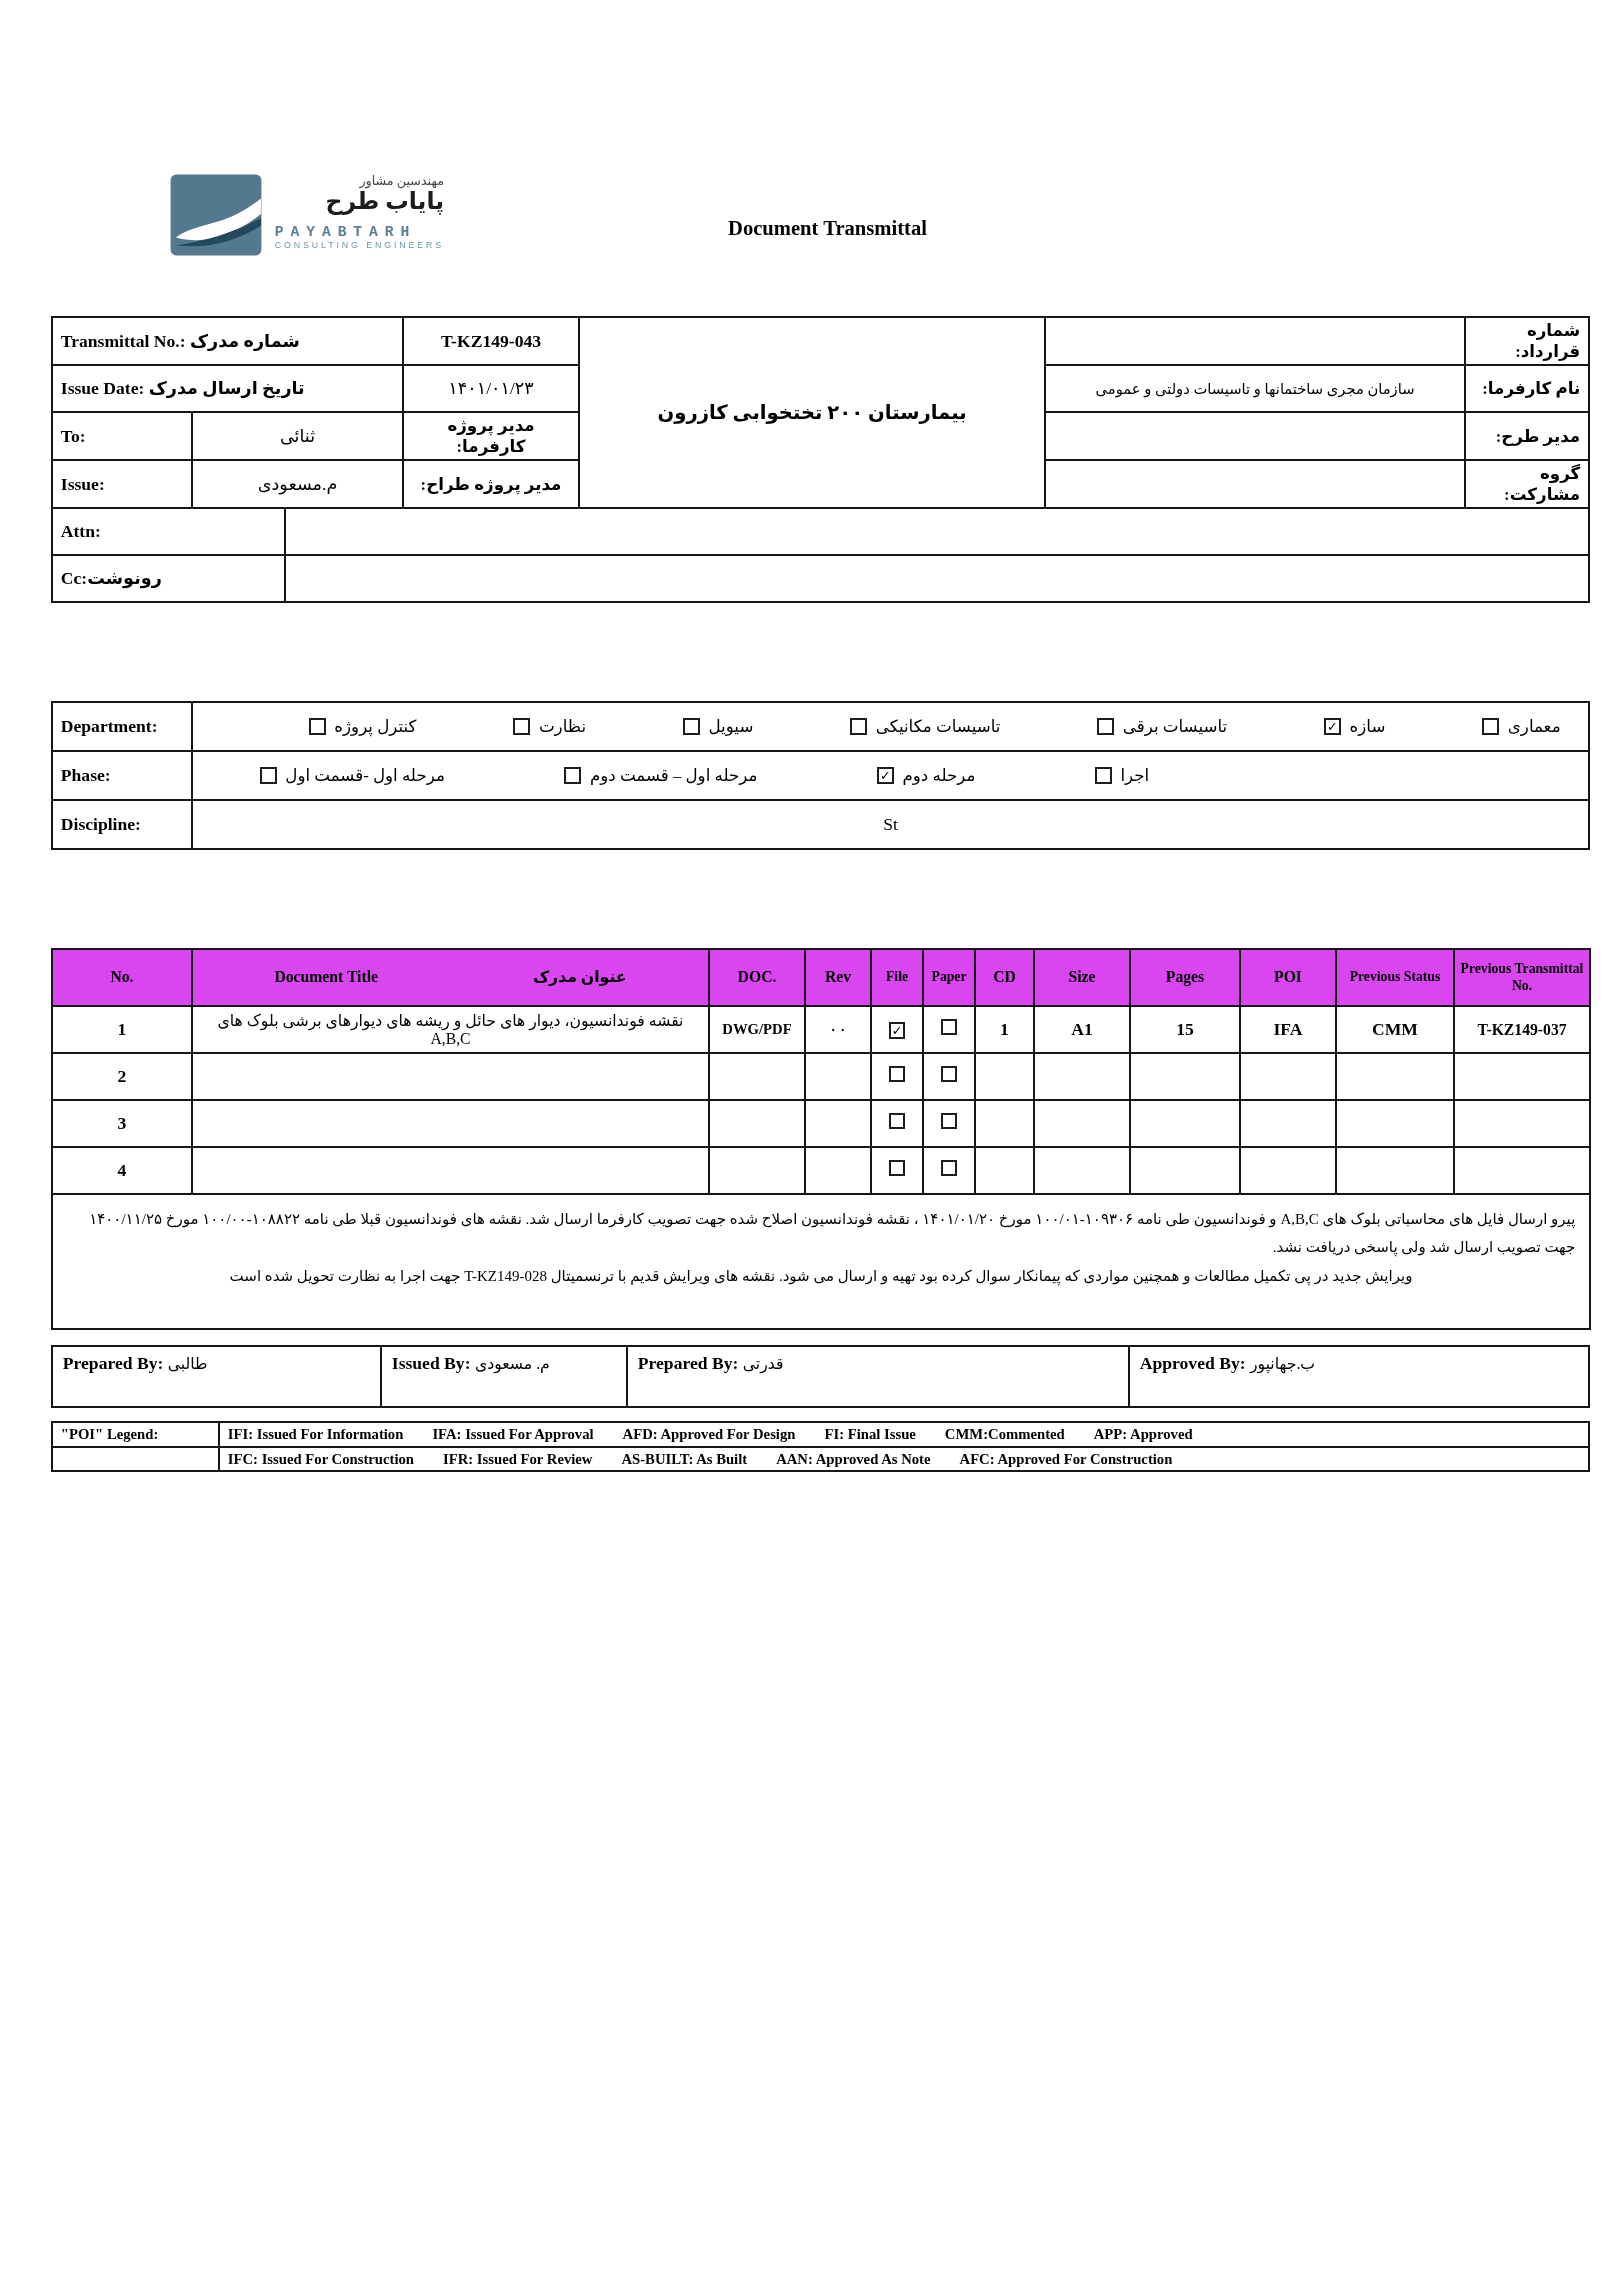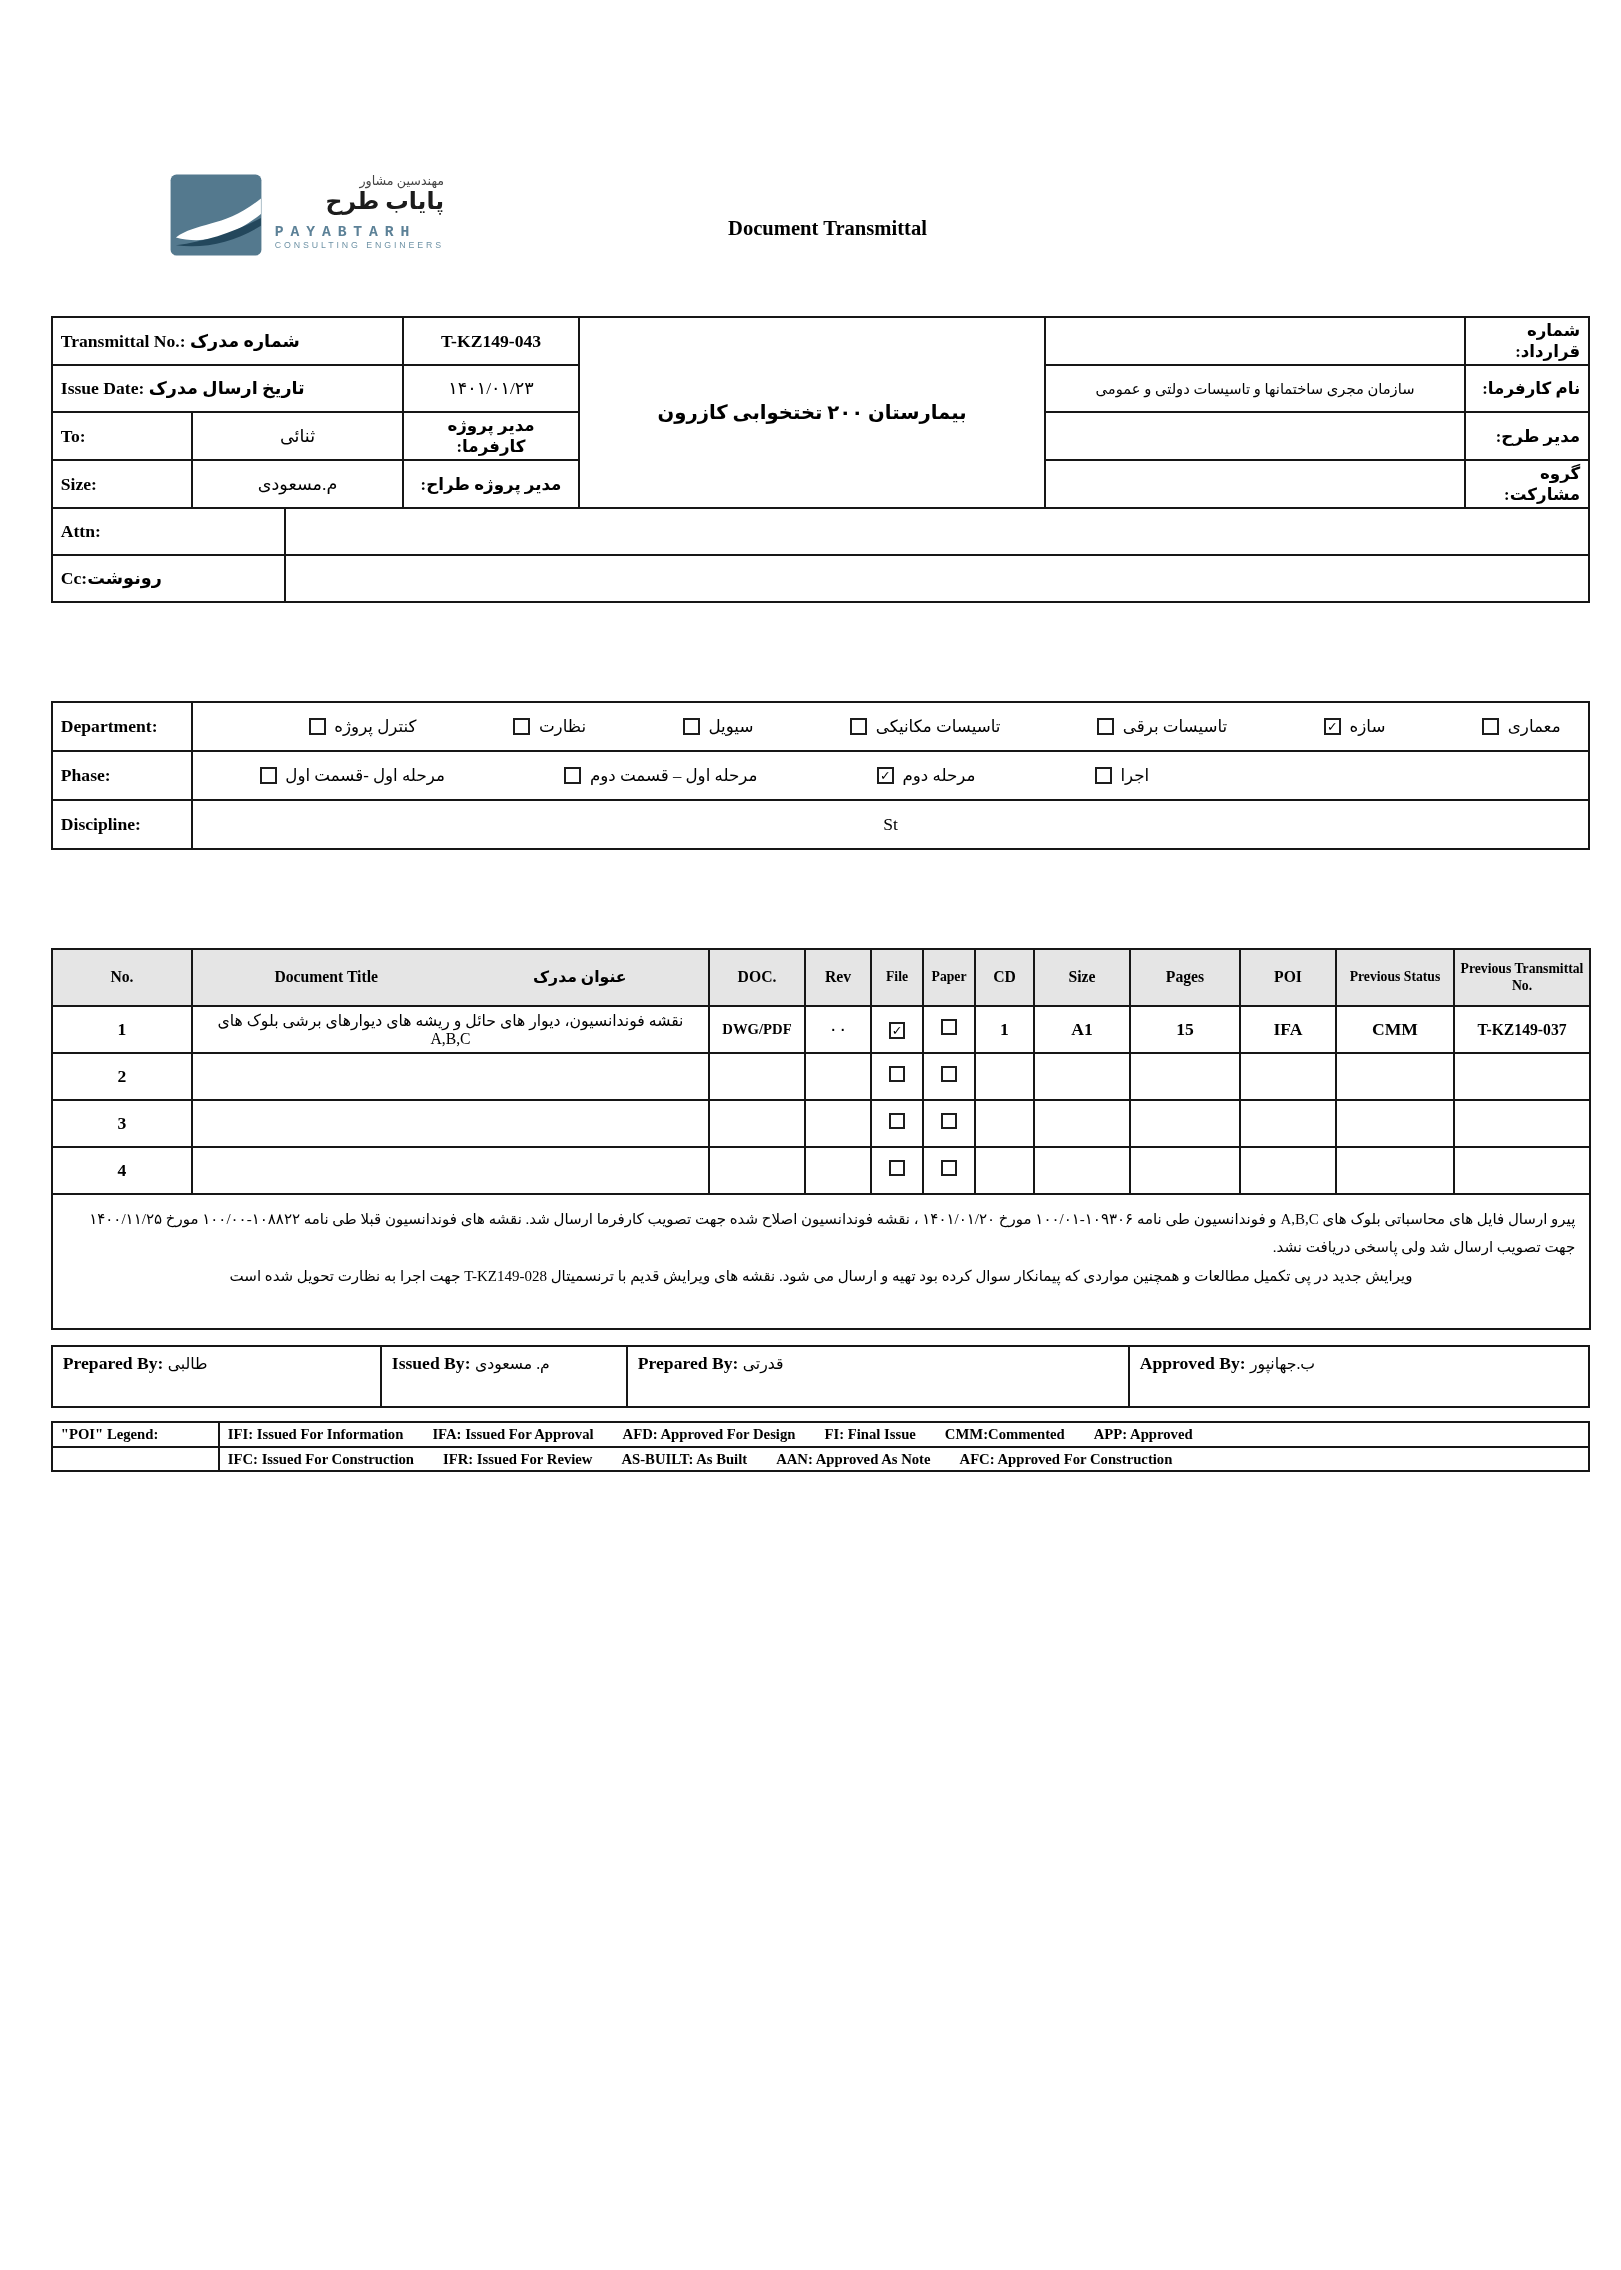--- a/index.html
+++ b/index.html
@@ -44,21 +44,21 @@
   .dept-row { padding:0 19.6px 0 108px; }
   .phase-row { padding:0 431px 0 59px; }
   .chk-item { display:inline-flex; align-items:center; gap:8.8px; font-size:16.7px; }
   .box { display:inline-flex; width:16.7px; height:16.7px; border:2px solid #1d1d1d;
          align-items:center; justify-content:center; font-size:12.7px; font-weight:bold;
          background:#fff; flex:0 0 auto; }
   .box.checked { font-family:"DejaVu Sans",sans-serif; }
 
   
   .docs td { text-align:center; }
-  .docs .hdr { background:#e5e5e5; font-weight:bold; font-size:15.7px; height:57px; line-height:1.2; padding:2px 3.9px;margin-left:40px; }
+  .docs .hdr { background:#d946ef; font-weight:bold; font-size:15.7px; height:57px; line-height:1.2; padding:2px 3.9px;margin-left:40px; }
   .docs .hdr-title { display:flex; justify-content:space-around; align-items:center; }
   .docs tr.r { height:47px; }
   .docs .title-cell { direction:rtl; text-align:center; font-size:15.7px; }
   .docs .notes-cell { height:135px; vertical-align:top; direction:rtl; padding:9.8px 13.7px; font-size:15px; line-height:1.9; text-align:right; }
   .docs .notes-l2 { text-align:center; }
 
   
   .sig tr { height:61px; }
   .sig td { vertical-align:top; padding:5.9px 9.8px; }
   .sig .lbl { font-size:17.6px; font-weight:bold; }
@@ -124,21 +124,21 @@
       <td class="fa-lbl">نام کارفرما:</td>
     </tr>
     <tr>
       <td class="b">To:</td>
       <td colspan="2" class="ctr fa">ثنائی</td>
       <td class="role-lbl">مدیر پروژه کارفرما:</td>
       <td></td>
       <td class="fa-lbl">مدیر طرح:</td>
     </tr>
     <tr>
-      <td class="b">Size:</td>
+      <td class="b">Issue:</td>
       <td colspan="2" class="ctr fa">م.مسعودی</td>
       <td class="role-lbl">مدیر پروژه طراح:</td>
       <td></td>
       <td class="fa-lbl">گروه مشارکت:</td>
     </tr>
     <tr>
       <td colspan="2">
         <span class="b">Attn:</span>
       </td>
       <td colspan="5"></td>

